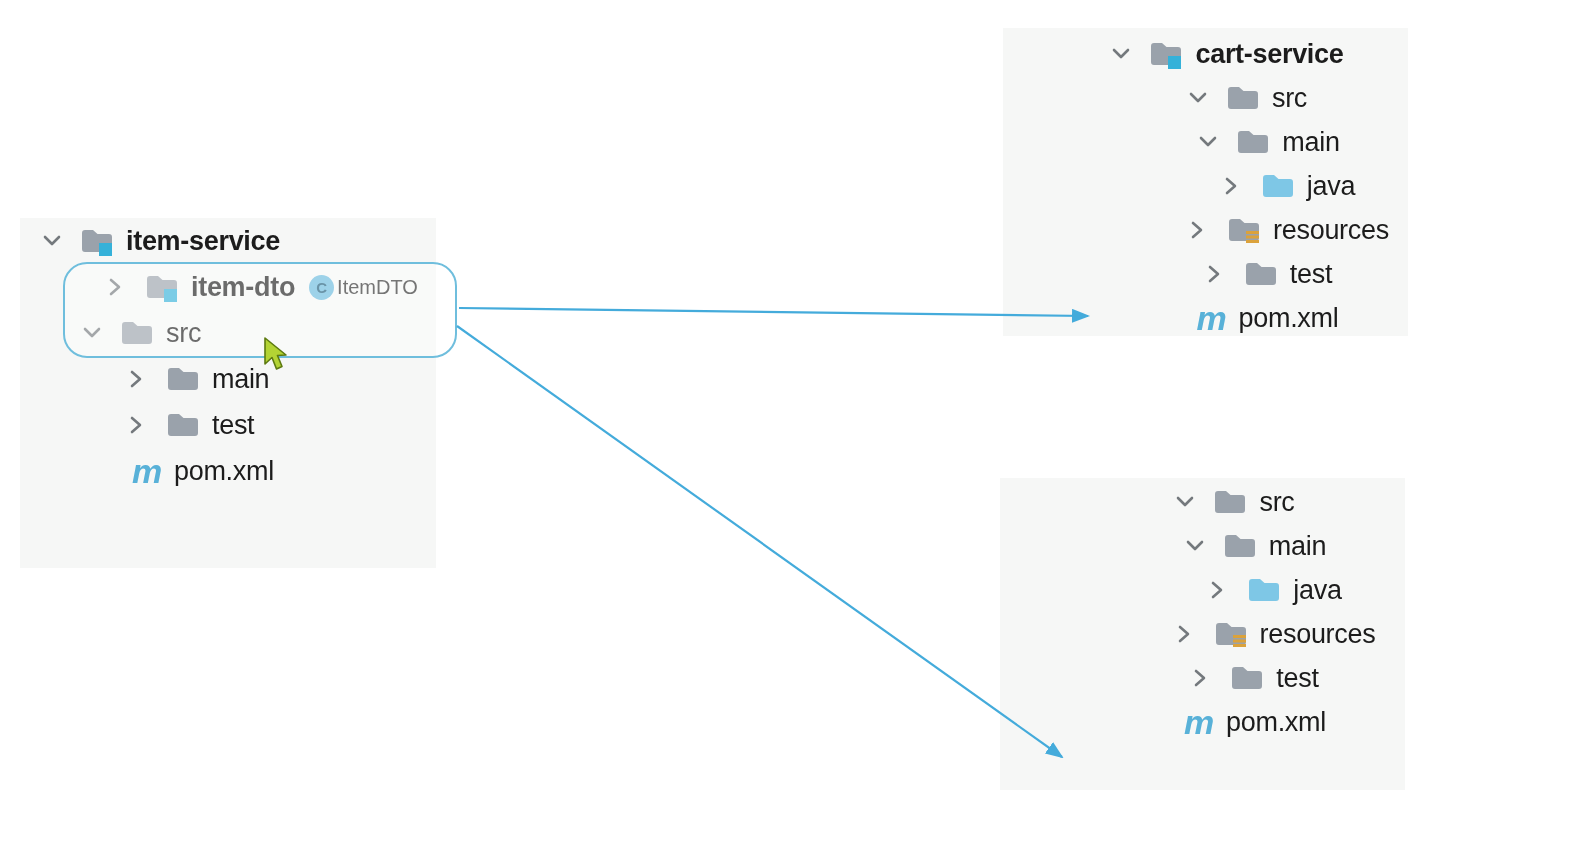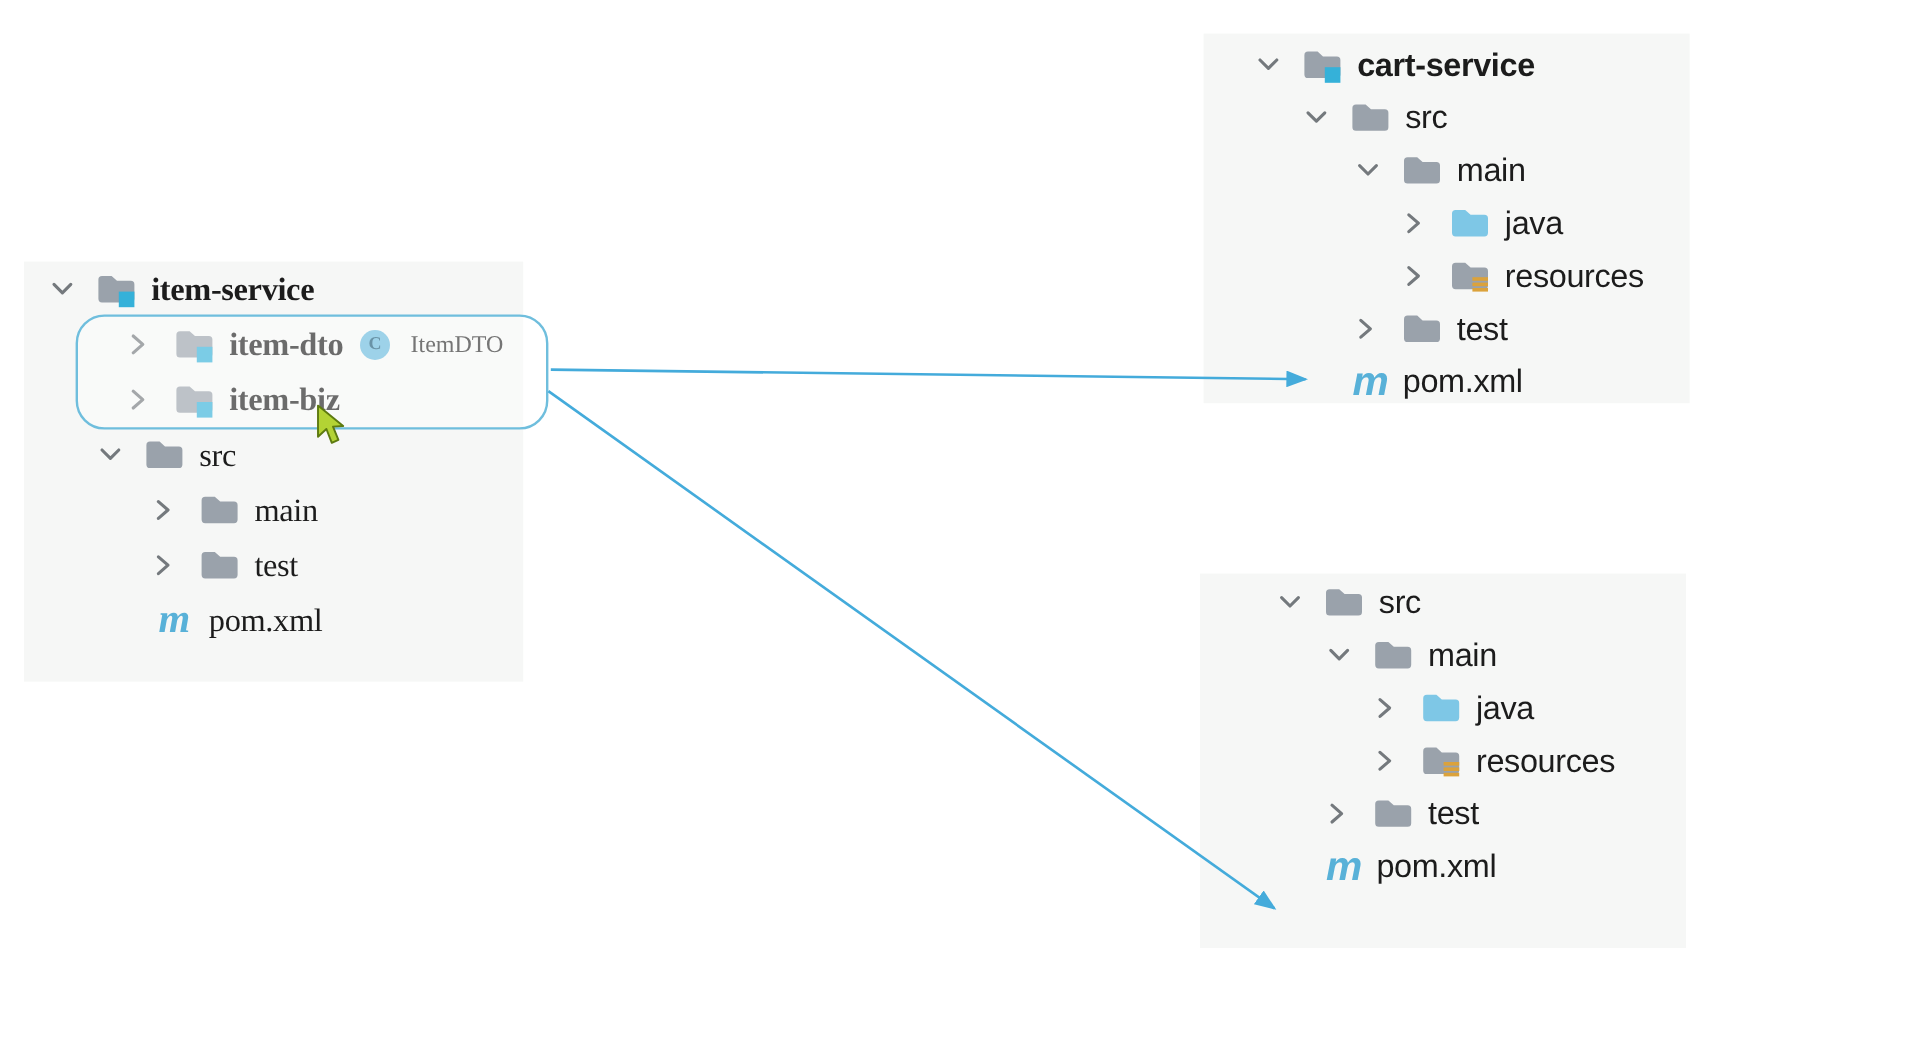--- a/index.html
+++ b/index.html
@@ -19,22 +19,22 @@
   #panel-item    { left:20px;  top:218px; width:416px; height:350px; }
   #panel-cart    { left:1003px;top:28px;  width:405px; height:308px; padding-top:4px; }
   #panel-order   { left:1000px;top:478px; width:405px; height:312px; padding-top:2px; }
 
   .row {
     display:flex;
     align-items:center;
     white-space:nowrap;
     padding-left:var(--pl,18px);
   }
-  #panel-item .row  { height:46px;font-family:Liberation Serif, serif; }
-  #panel-cart .row, #panel-order .row { height:44px; }
+  #panel-item .row  { height:46px; }
+  #panel-cart .row, #panel-order .row { height:44px;justify-content:center; }
 
   .chev {
     width:28px; height:24px;
     display:flex; align-items:center; justify-content:center;
     flex:0 0 28px;
   }
   .ficon {
     width:34px; height:32px;
     margin-left:14px;
     display:flex; align-items:center; justify-content:center;
@@ -63,21 +63,21 @@
     border-radius:50%;
     margin-left:14px;
     display:flex; align-items:center; justify-content:center;
     font-size:15px;
     font-weight:bold;
     flex:0 0 25px;
   }
   .badge.class     { background:#69badd; color:#1a5a78; }
   .badge.interface { background:#8fc981; color:#2f6b2b; }
   .badge-lbl {
-    margin-left:17px;
+    margin-left:3px;
     font-size:20px;
     color:#2b2b2b;
     letter-spacing:0;
   }
 
   #highlight-box {
     position:absolute;
     left:63px; top:262px;
     width:394px; height:96px;
     border:2px solid #6fbedd;
@@ -139,34 +139,20 @@
           <use href="#svg-folder-path" fill="#9aa2ab"></use>
           <rect x="19" y="18" width="13" height="13" fill="#35b1d9"></rect>
         </svg>
       </span>
     <span class="lbl bold">item-dto</span>
     <span class="badge class">C</span>
     <span class="badge-lbl">ItemDTO</span>
   </div>
 
 
-  <div class="row" style="--pl:83px">
-    <span class="chev">
-        <svg width="22" height="22" viewBox="0 0 22 22">
-          <use href="#svg-chev-right"></use>
-        </svg>
-      </span>
-    <span class="ficon">
-        <svg width="34" height="32" viewBox="0 0 34 32">
-          <use href="#svg-folder-path" fill="#9aa2ab"></use>
-          <rect x="19" y="18" width="13" height="13" fill="#35b1d9"></rect>
-        </svg>
-      </span>
-    <span class="lbl bold">item-biz</span>
-  </div>
 
   <div class="row" style="--pl:58px">
     <span class="chev">
         <svg width="22" height="22" viewBox="0 0 22 22">
           <use href="#svg-chev-down"></use>
         </svg>
       </span>
     <span class="ficon">
         <svg width="34" height="32" viewBox="0 0 34 32">
           <use href="#svg-folder-path" fill="#9aa2ab"></use>

